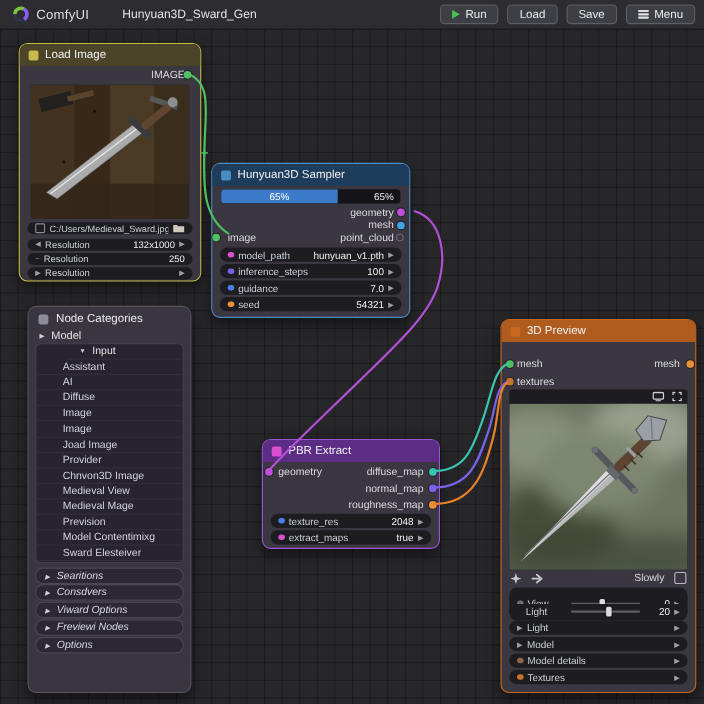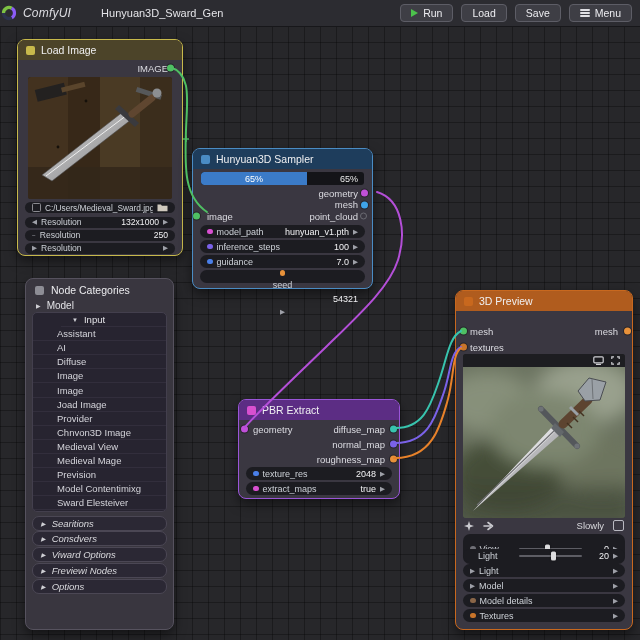--- a/index.html
+++ b/index.html
@@ -3,21 +3,21 @@
 <meta charset="utf-8">
 <style>
   html,body{margin:0;padding:0;background:#1c1c1f;}
   body{width:640px;height:640px;overflow:hidden;font-family:"Liberation Sans",sans-serif;-webkit-font-smoothing:antialiased;}
   .screen{position:relative;width:640px;height:640px;background:#252528;}
   .canvas{position:absolute;left:0;top:26px;right:0;bottom:0;background-color:#27272a;
     background-image:linear-gradient(rgba(0,0,0,.30) 1px,transparent 1px),linear-gradient(90deg,rgba(0,0,0,.30) 1px,transparent 1px);
     background-size:16px 16px;}
   
   .topbar{position:absolute;top:0;left:0;right:0;height:26px;background:#2c2c31;border-bottom:1px solid #17171a;display:flex;align-items:center;z-index:80;}
-  .logo-wrap{display:flex;align-items:center;gap:6px;padding-left:1px;font-style:italic;}
+  .logo-wrap{display:flex;align-items:center;gap:6px;padding-left:11px;}
   .appname{font-size:12px;color:#dddde2;letter-spacing:.2px;}
   .wftitle{font-size:11px;color:#e4e4e8;margin-left:30px;}
   .tb-buttons{margin-left:auto;display:flex;gap:8px;padding-right:8px;}
   .tbtn{height:18px;display:flex;align-items:center;gap:5px;padding:0 10px;background:#3e3e45;border:1px solid #5d5d66;border-radius:4px;font-size:10.5px;color:#ececf0;cursor:pointer;}
   .play-tri{width:0;height:0;border-left:7px solid #4cc24c;border-top:4.5px solid transparent;border-bottom:4.5px solid transparent;}
   .bars{width:10px;height:8px;display:flex;flex-direction:column;justify-content:space-between;}
   .bars i{display:block;height:1.6px;background:#e0e0e4;border-radius:1px;}
   
   .node{position:absolute;border-radius:8px;background:#3a3741;box-shadow:0 5px 12px rgba(0,0,0,.5);z-index:10;}
   .nhead{height:20px;display:flex;align-items:center;gap:6px;padding:0 8px;border-radius:6.5px 6.5px 0 0;font-size:10.5px;color:#f0f0f2;white-space:nowrap;}
@@ -205,21 +205,21 @@
       <span class="wname">inference_steps</span>
       <span class="wval">100</span>
       <span class="warr">▶</span>
     </div>
     <div class="widget" style="top:106px;height:13px;">
       <span class="wdot" style="background: rgb(74, 127, 232);"></span>
       <span class="wname">guidance</span>
       <span class="wval">7.0</span>
       <span class="warr">▶</span>
     </div>
-    <div class="widget" style="top:121px;height:13px;flex-direction:column;">
+    <div class="widget" style="top:121px;height:13px;">
       <span class="wdot" style="background: rgb(232, 145, 58);"></span>
       <span class="wname">seed</span>
       <span class="wval">54321</span>
       <span class="warr">▶</span>
     </div>
   </div>
 
   <div class="panel" style="left:25px;top:278px;width:147px;height:350px;">
     <div class="phead">
       <span class="picon"></span>

